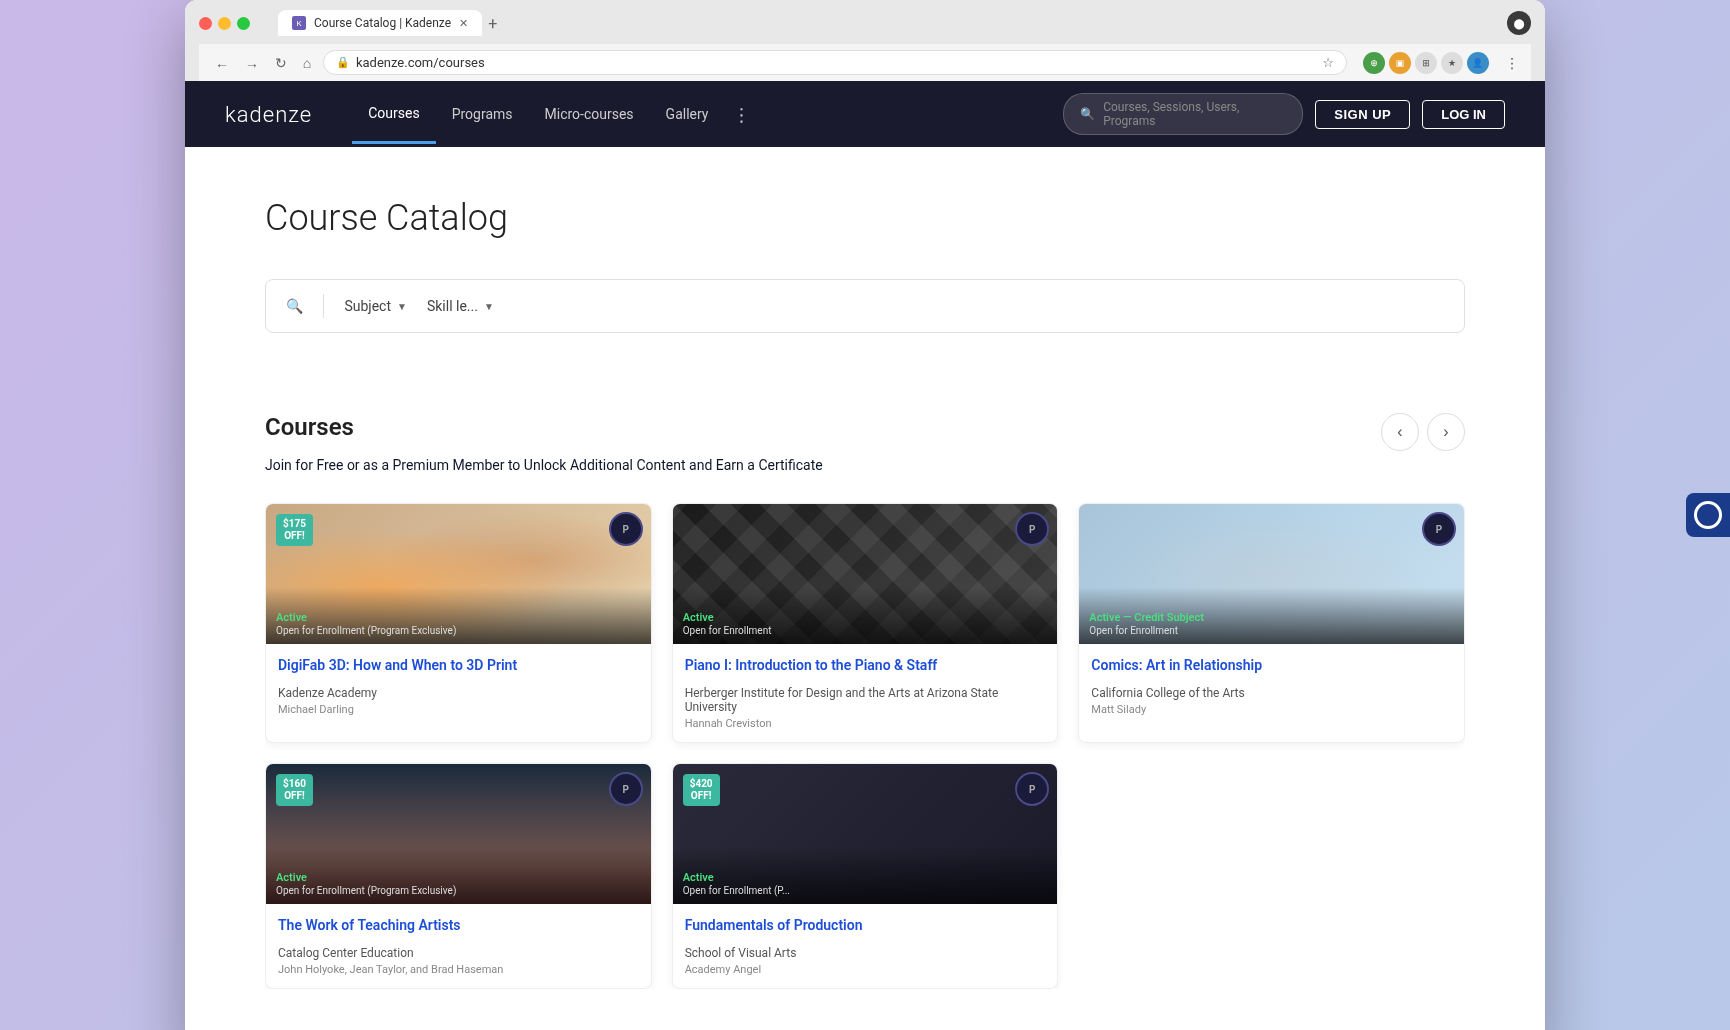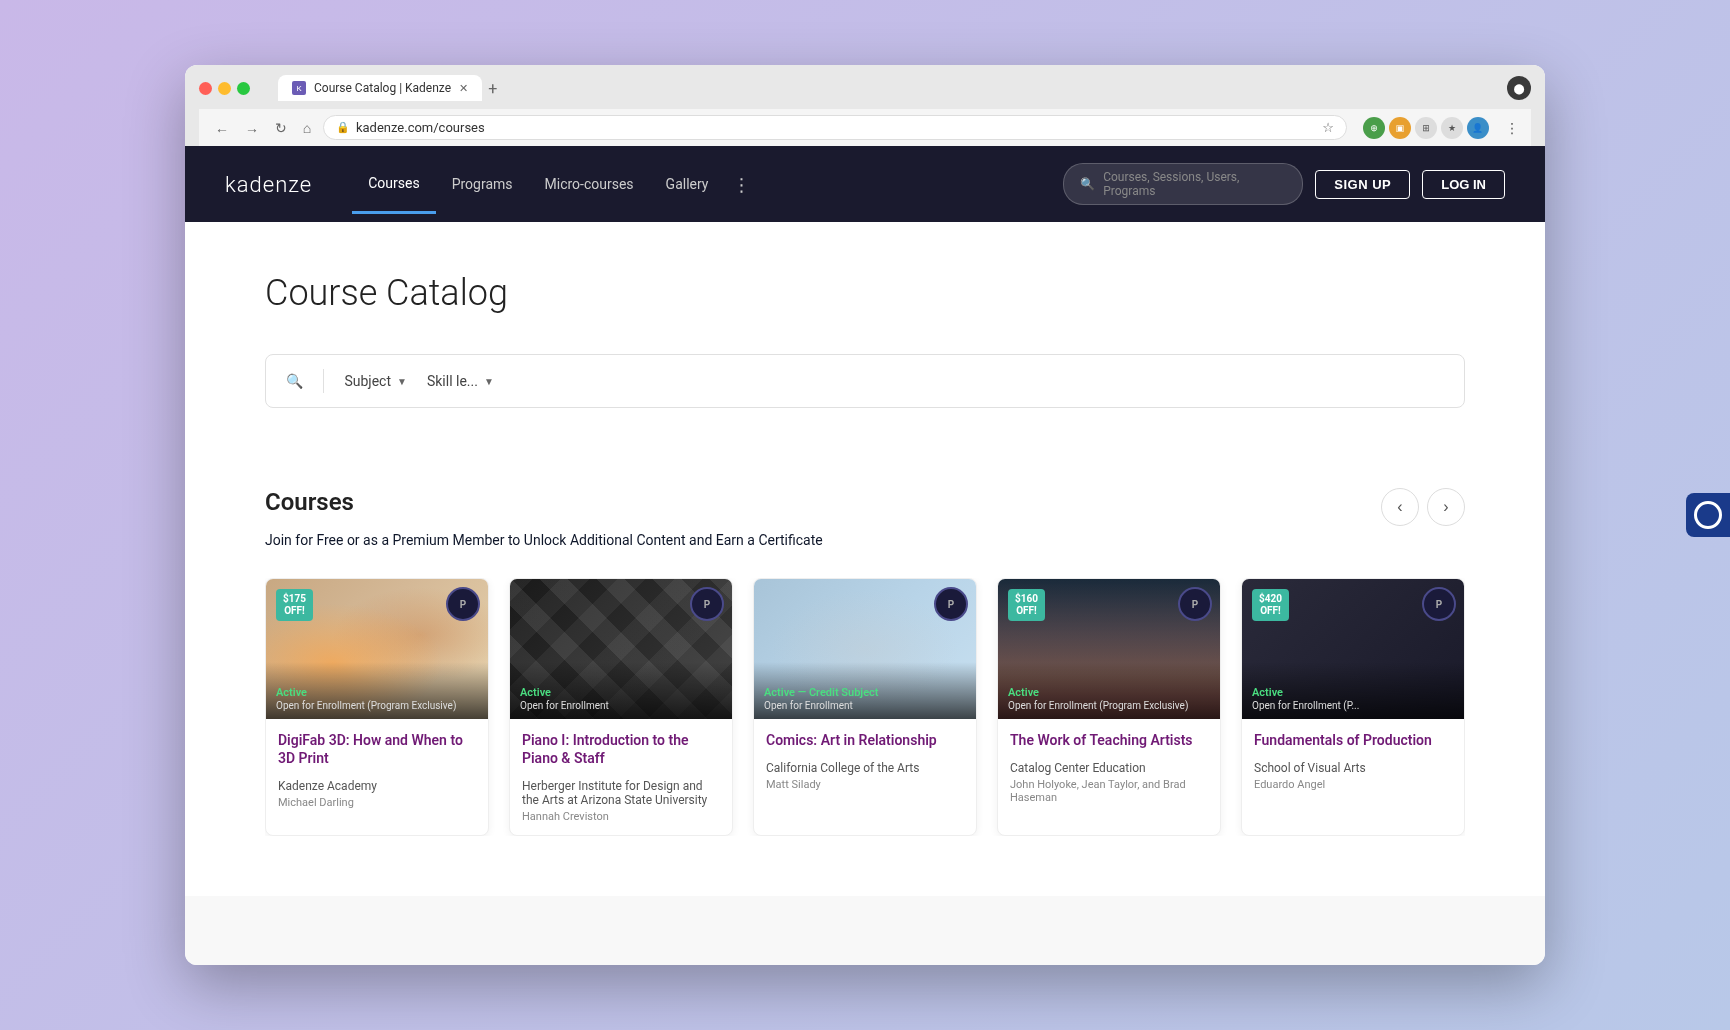--- a/index.html
+++ b/index.html
@@ -168,21 +168,21 @@
       overflow-y: auto;
       background: #f8f8f8;
     }
 
     
     .site-nav {
       background: #1a1a2e;
       padding: 0 40px;
       display: flex;
       align-items: center;
-      height: 76px;
+      height: 66px;
       gap: 0;
     }
 
     .nav-logo {
       color: white;
       font-size: 22px;
       font-weight: 300;
       letter-spacing: 1px;
       margin-right: 40px;
     }
@@ -345,21 +345,21 @@
 
     .section-subtitle {
       font-size: 14px;
       color: #0f172a;
       margin-bottom: 30px;
     }
 
     
     .courses-grid {
       display: grid;
-      grid-template-columns: repeat(5, 1fr);
+      grid-template-columns: repeat(3, 1fr);
       gap: 20px;
       overflow: hidden;
     }
 
     .course-card {
       border-radius: 8px;
       overflow: hidden;
       border: 1px solid #eee;
       background: white;
       box-shadow: 0 2px 8px rgba(0,0,0,0.06);
@@ -486,21 +486,21 @@
       margin-top: 1px;
     }
 
     .card-body {
       padding: 12px;
     }
 
     .card-title {
       font-size: 14px;
       font-weight: 600;
-      color: #701a75;
+      color: #1d4ed8;
       margin-bottom: 12px;
       line-height: 1.3;
     }
 
     .card-institution {
       font-size: 12px;
       color: #555;
       margin-bottom: 3px;
     }
 
@@ -723,21 +723,21 @@
             <div class="price-badge">$420<br>OFF!</div>
             <div class="premium-badge">P</div>
             <div class="card-status-overlay">
               <div class="status-active">Active</div>
               <div class="status-text">Open for Enrollment (P...</div>
             </div>
           </div>
           <div class="card-body">
             <div class="card-title">Fundamentals of Production</div>
             <div class="card-institution">School of Visual Arts</div>
-            <div class="card-instructor">Eduardo Angel</div>
+            <div class="card-instructor">Academy Angel</div>
           </div>
         </div>
 
       </div>
     </div>
 
   </div>
 </div>
 
 <div class="floating-btn">

